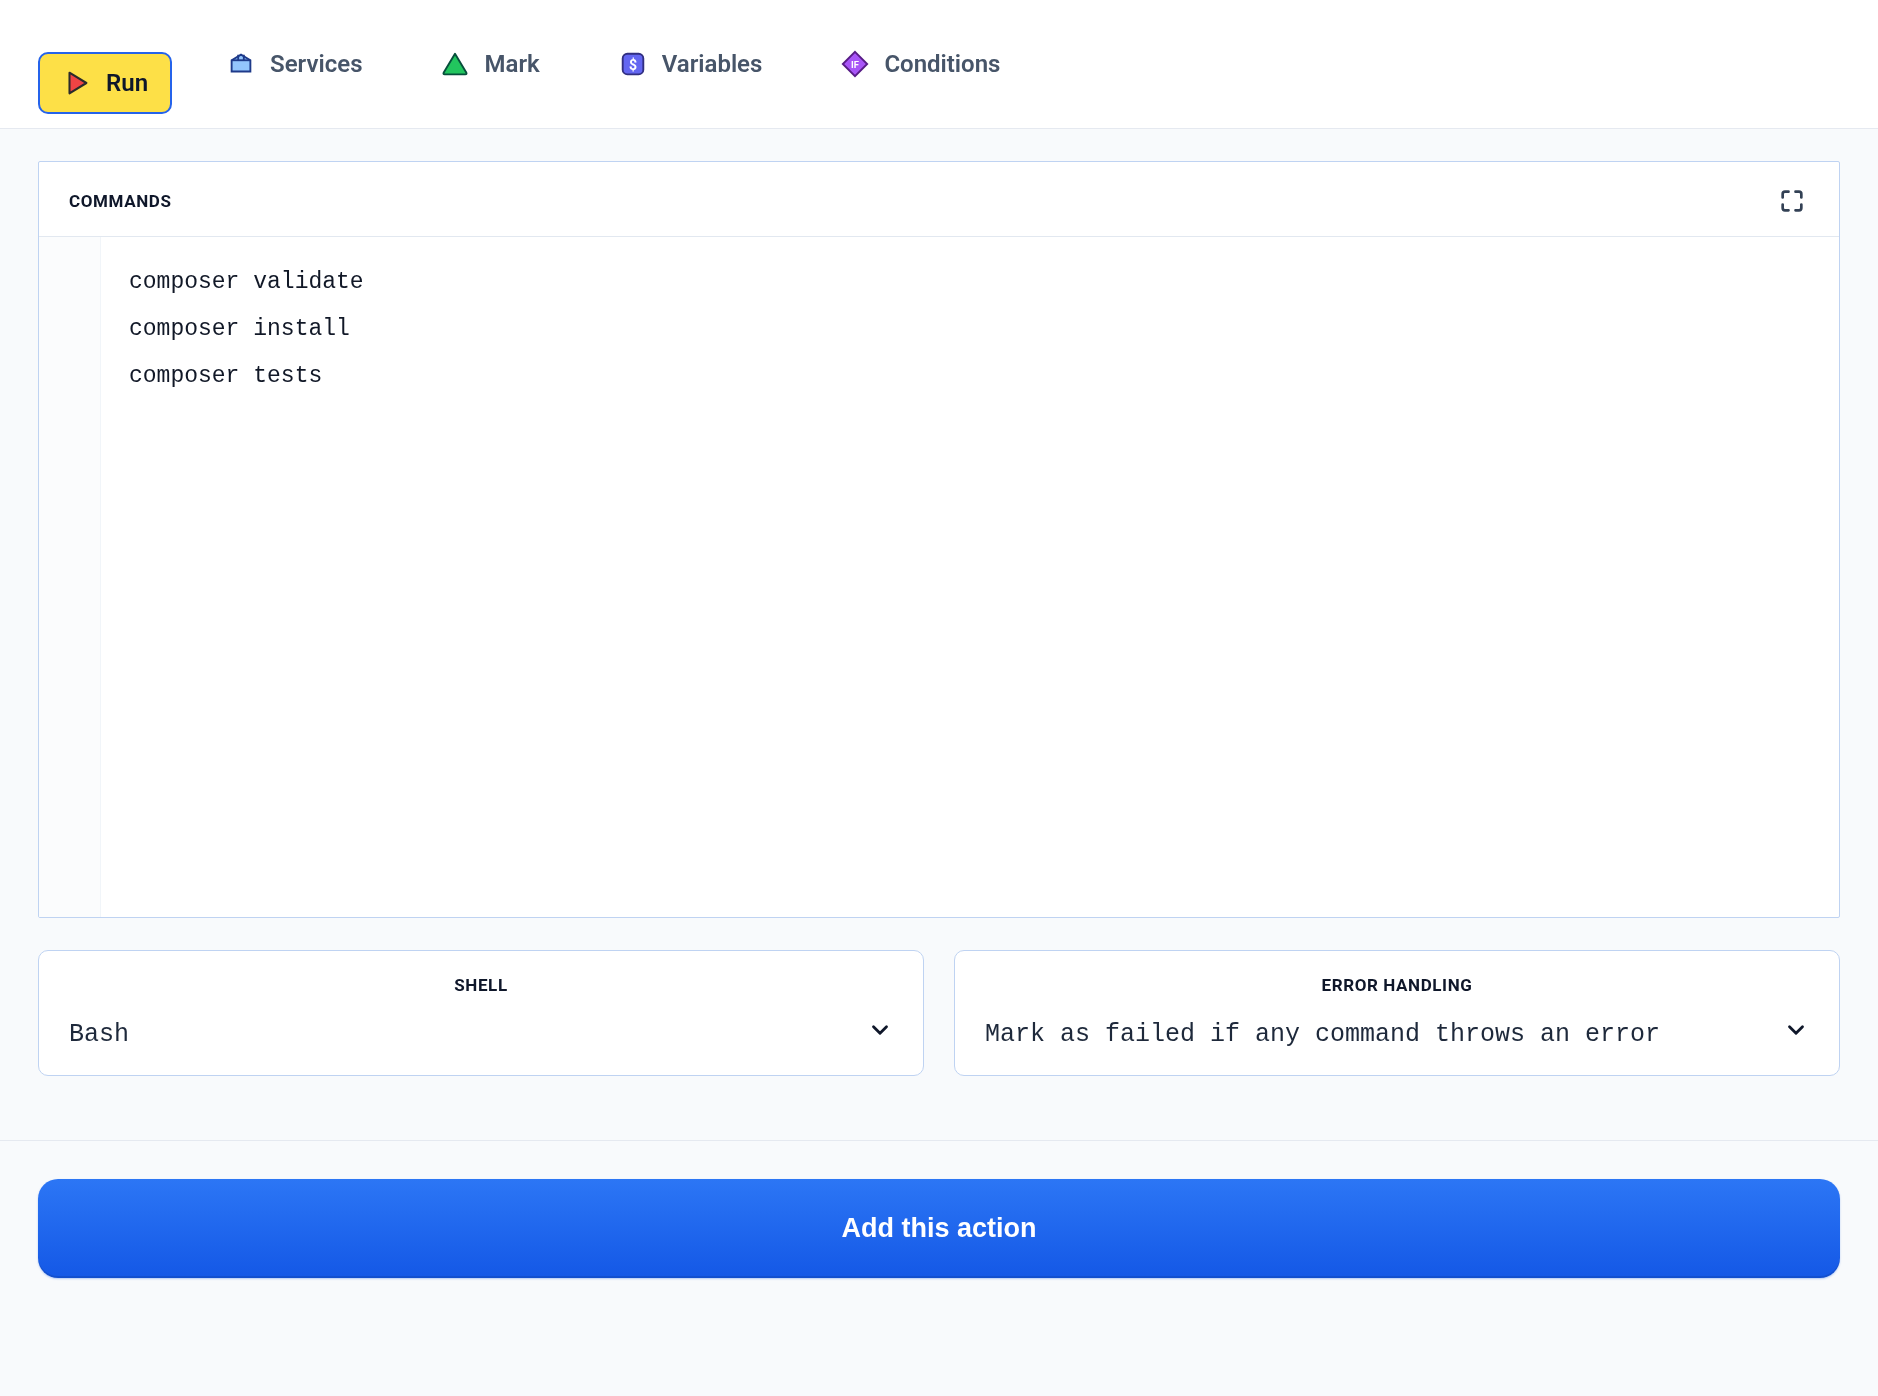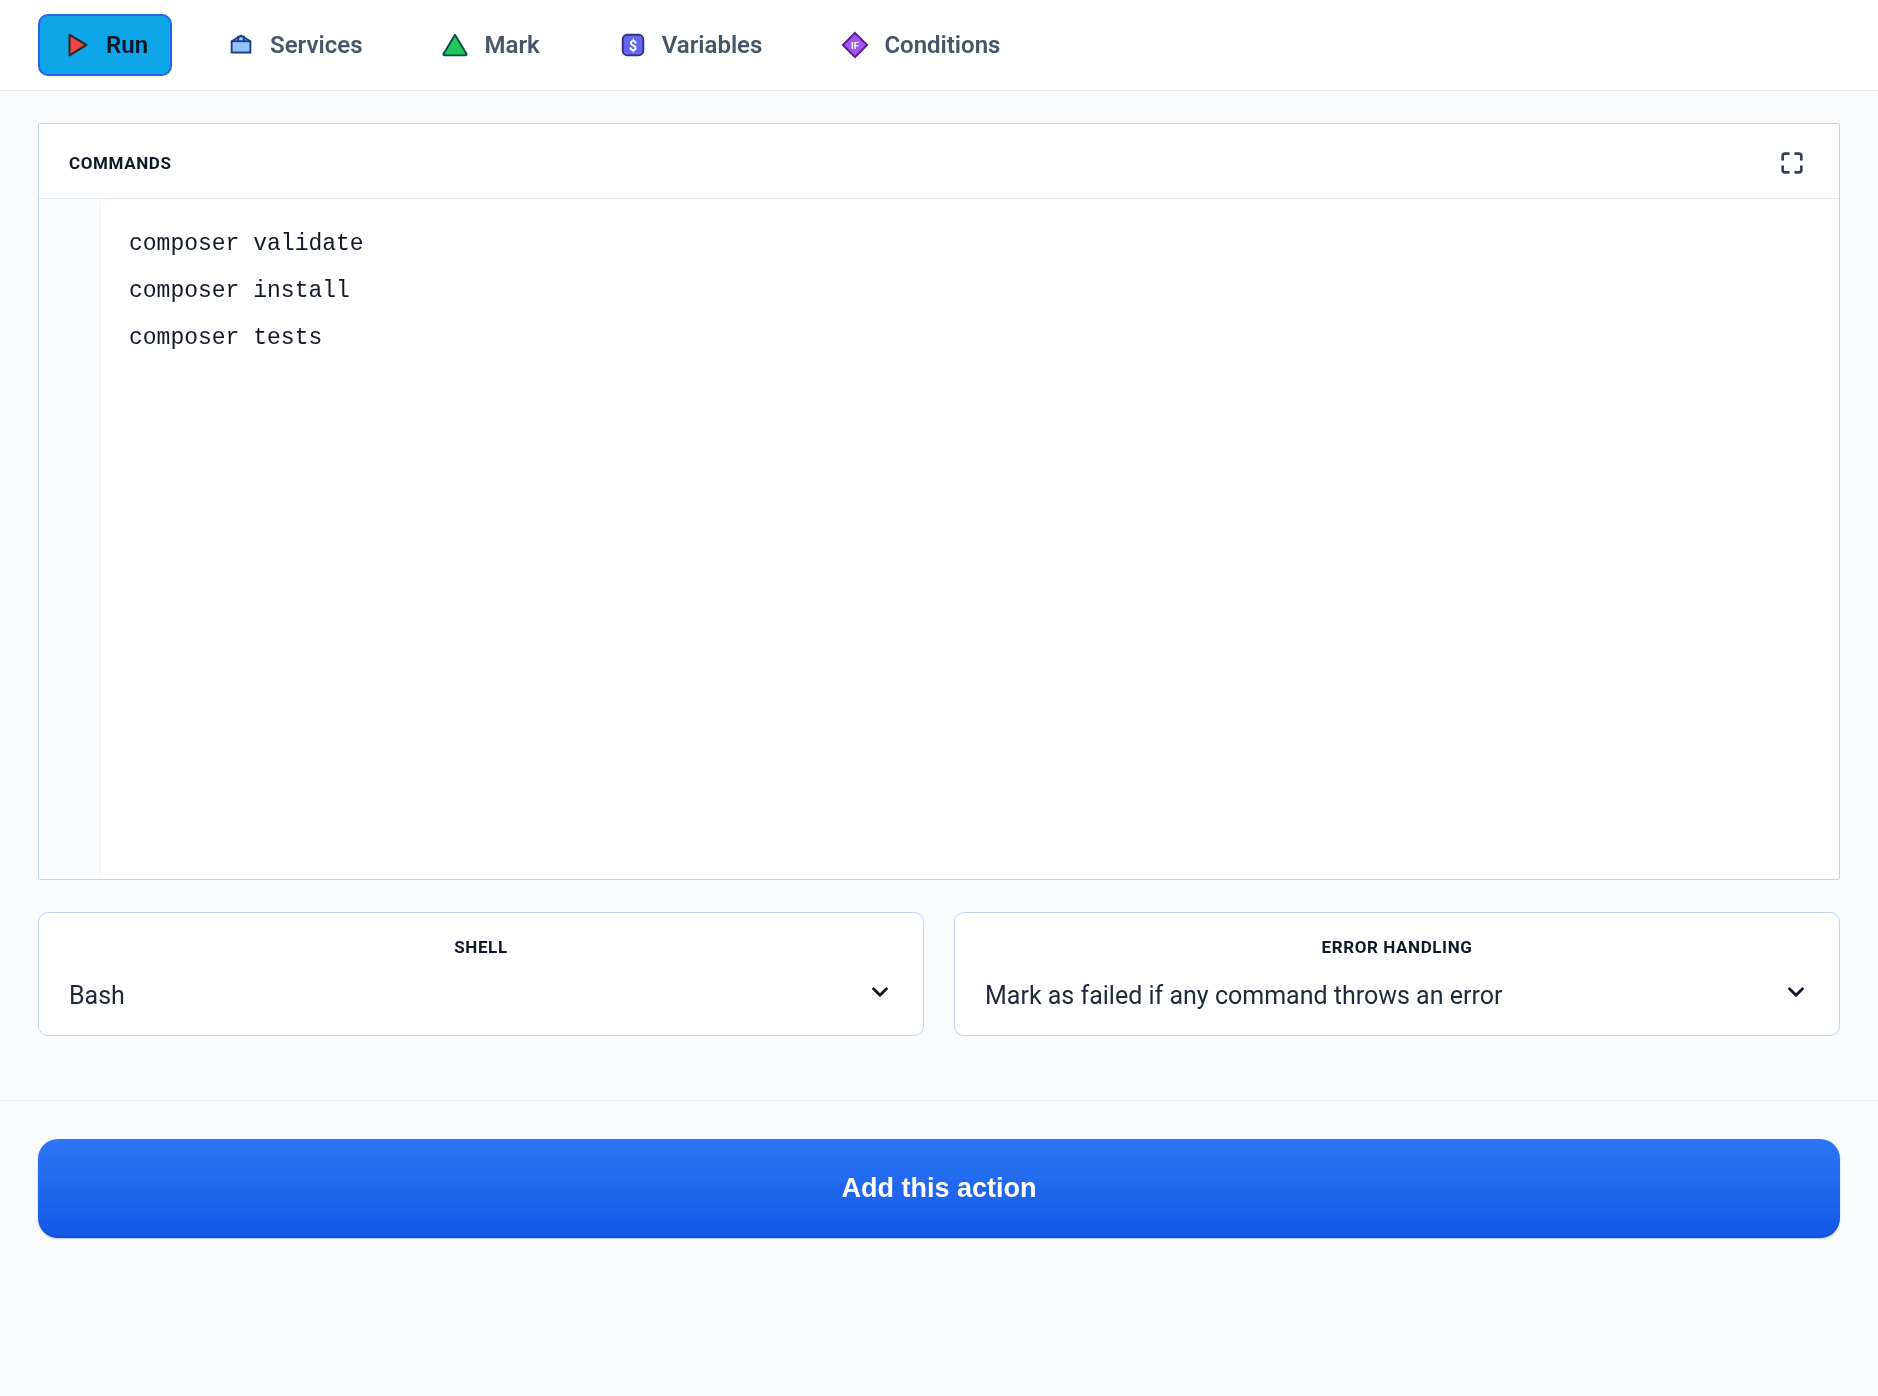--- a/index.html
+++ b/index.html
@@ -30,22 +30,23 @@
       border-radius: 10px;
       border: 2px solid transparent;
       cursor: pointer;
       font-size: 24px;
       font-weight: 600;
       color: #475569;
       white-space: nowrap;
     }
     .tab.active {
       border-color: #2563eb;
-      background: #0ea5e9;
-      color: #0f172a;
+      background: #fde047;
+      color: #0f172a;
+      margin-top: 38px;
     }
     .tab .icon {
       width: 30px;
       height: 30px;
       display: flex;
       align-items: center;
       justify-content: center;
     }
     .tab .icon svg {
       width: 30px;
@@ -126,20 +127,21 @@
       color: #0f172a;
       text-transform: uppercase;
       margin-bottom: 22px;
     }
     .select-value {
       display: flex;
       align-items: center;
       justify-content: space-between;
       font-size: 25px;
       color: #1e293b;
+      font-family: Liberation Mono, monospace;
     }
     .chevron svg {
       width: 26px;
       height: 26px;
       color: #0f172a;
     }
     .footer {
       border-top: 1px solid #e5e9f0;
       margin-top: 40px;
       padding: 38px;

